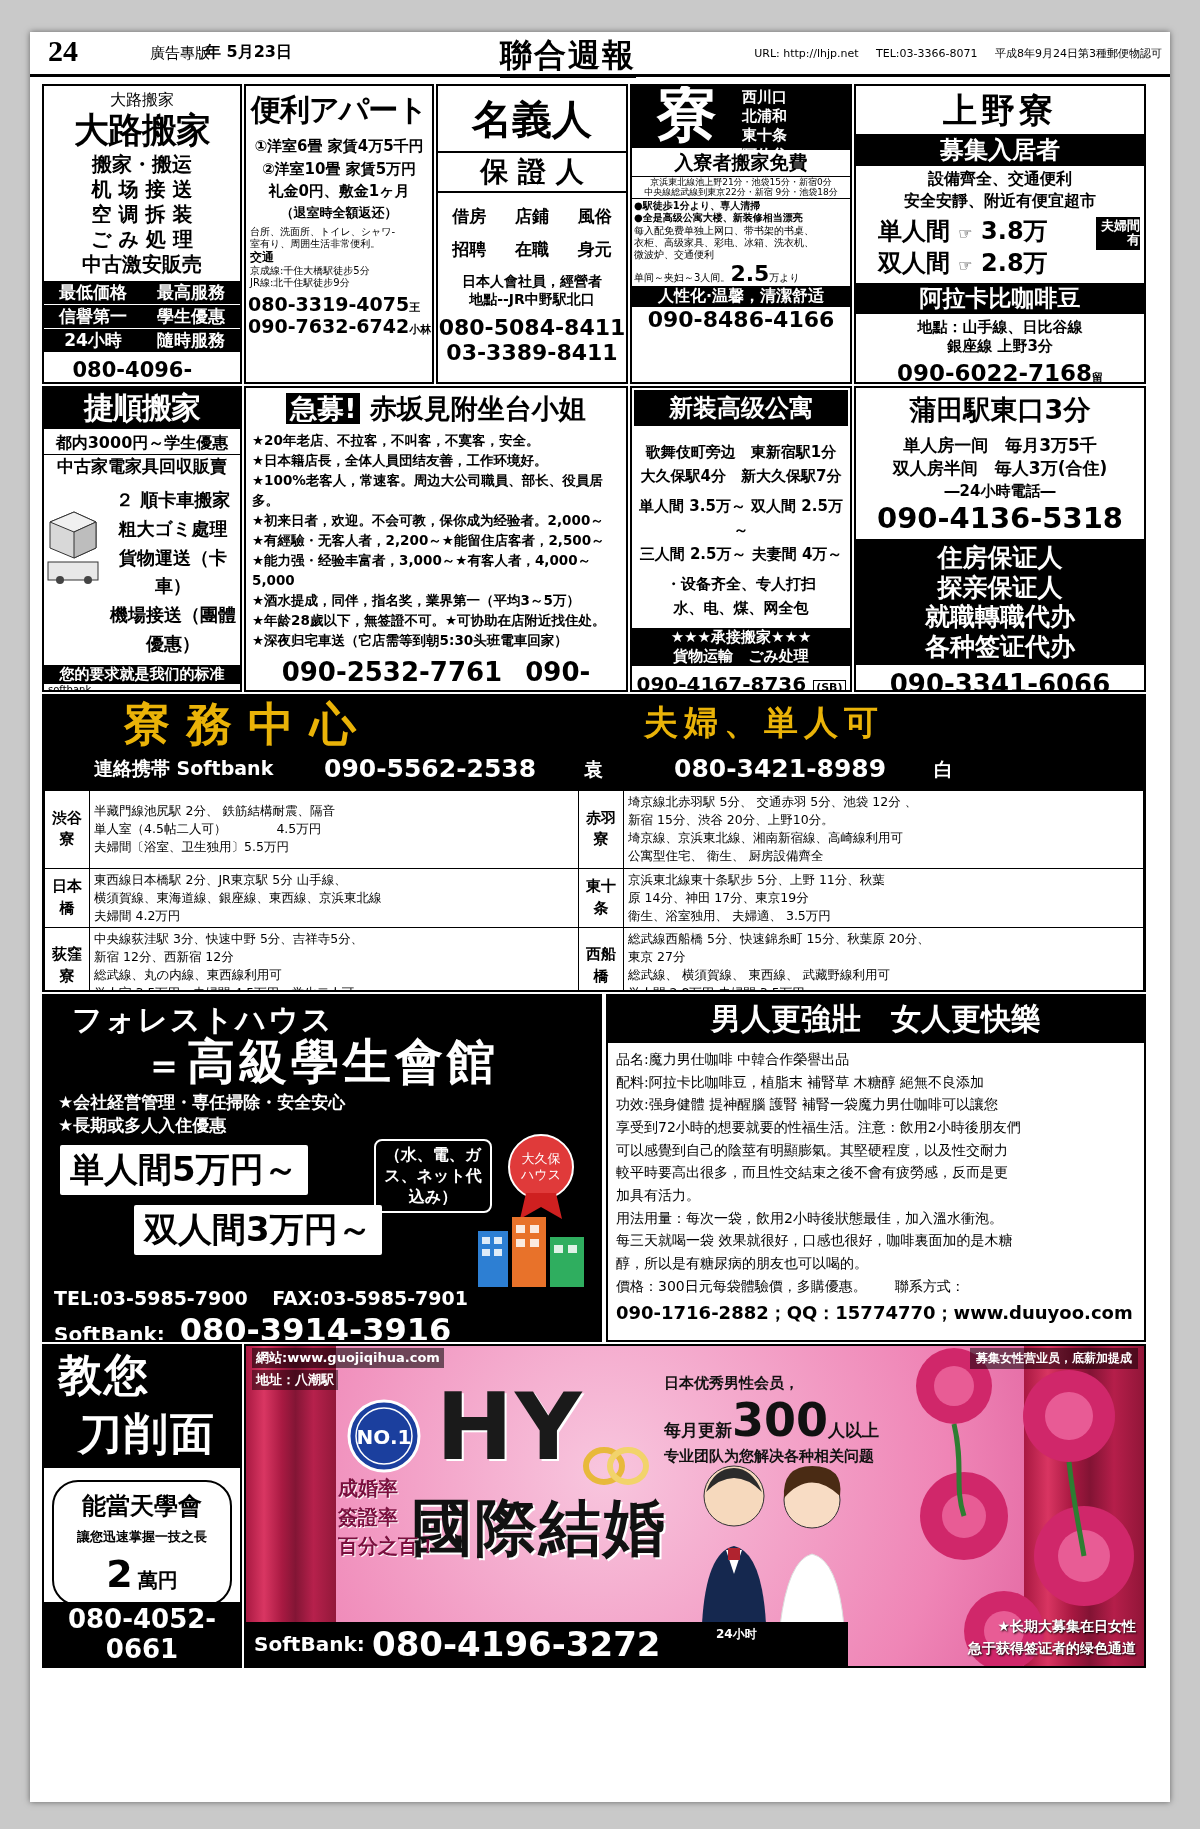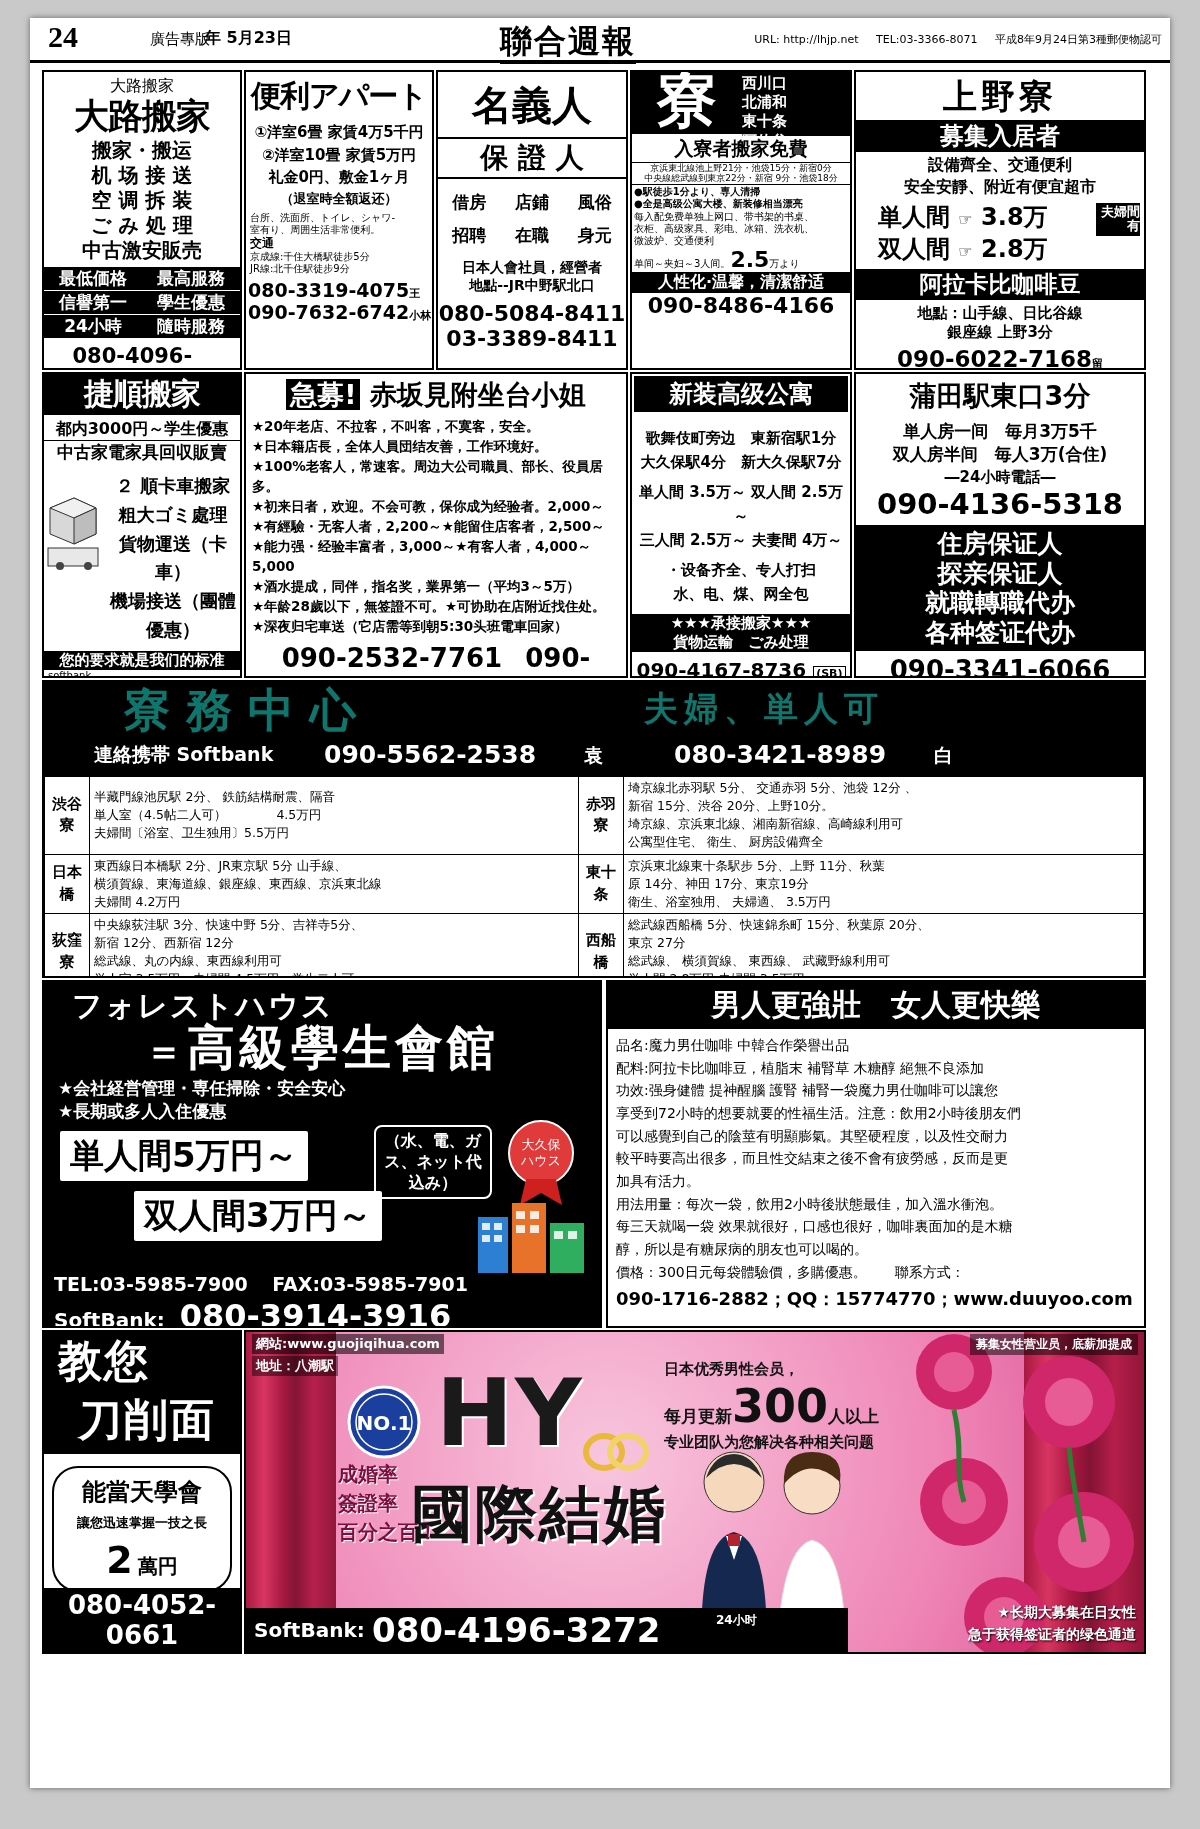--- a/index.html
+++ b/index.html
@@ -1,18 +1,18 @@
 <!DOCTYPE html>
 <html><head>
 <meta charset="utf-8">
 <style>
   html,body{margin:0;padding:0;background:#b9b9b9;}
   body{font-family:"DejaVu Sans","Liberation Sans",sans-serif;}
   #page{width:1200px;height:1829px;position:relative;background:#c9c9c9;overflow:hidden;}
-  #paper{position:absolute;left:30px;top:18px;width:1140px;height:1770px;background:#fff;box-shadow:0 0 6px rgba(0,0,0,.5);}
+  #paper{position:absolute;left:30px;top:32px;width:1140px;height:1770px;background:#fff;box-shadow:0 0 6px rgba(0,0,0,.5);}
   .hdr{position:absolute;left:0;top:0;width:100%;height:42px;border-bottom:3px solid #000;}
   .pgnum{position:absolute;left:18px;top:2px;font-size:30px;font-weight:bold;font-family:"Liberation Serif",serif;}
   .hdr-date{position:absolute;left:120px;top:12px;font-size:15px;font-family:"DejaVu Sans",sans-serif;}
   .hdr-date2{position:absolute;left:175px;top:10px;font-size:16px;font-weight:bold;}
   .masthead{position:absolute;left:470px;top:2px;font-size:32px;font-weight:bold;letter-spacing:2px;font-family:"DejaVu Sans",sans-serif;}
   .masthead .u{border-bottom:3px solid #000;padding-bottom:1px;}
   .hdr-right{position:absolute;right:8px;top:14px;font-size:11px;}
   .hdr-right span{margin-left:14px;}
   .box{border:2px solid #000;box-sizing:border-box;position:absolute;overflow:hidden;background:#fff;}
   .inv{background:#000;color:#fff;}
@@ -273,21 +273,21 @@
         <div>住房保证人</div>
         <div>探亲保证人</div>
         <div>就職轉職代办</div>
         <div>各种签证代办</div>
       </div>
     </div>
     <div class="ctr b phone" style="font-size:26px;margin-top:4px;">090-3341-6066</div>
   </div>
 
   <div class="box" style="left:12px;top:662px;width:1104px;height:298px;">
-    <div style="background:#000;color:#0f766e;height:58px;position:relative;">
+    <div style="background:#000;color:#eab308;height:58px;position:relative;">
       <div style="position:absolute;left:80px;top:-2px;font-size:46px;font-weight:bold;letter-spacing:16px;">寮務中心</div>
       <div style="position:absolute;left:600px;top:4px;font-size:34px;font-weight:bold;letter-spacing:6px;">夫婦、単人可</div>
     </div>
     <div style="background:#000;color:#fff;height:34px;position:relative;border-bottom:2px solid #000;">
       <span style="position:absolute;left:50px;top:2px;font-size:19px;font-weight:bold;">連絡携帯 Softbank</span>
       <span class="phone" style="position:absolute;left:280px;top:0px;font-size:25px;font-weight:bold;">090-5562-2538</span>
       <span style="position:absolute;left:540px;top:3px;font-size:19px;font-weight:bold;">袁</span>
       <span class="phone" style="position:absolute;left:630px;top:0px;font-size:25px;font-weight:bold;">080-3421-8989</span>
       <span style="position:absolute;left:890px;top:3px;font-size:19px;font-weight:bold;">白</span>
     </div>

